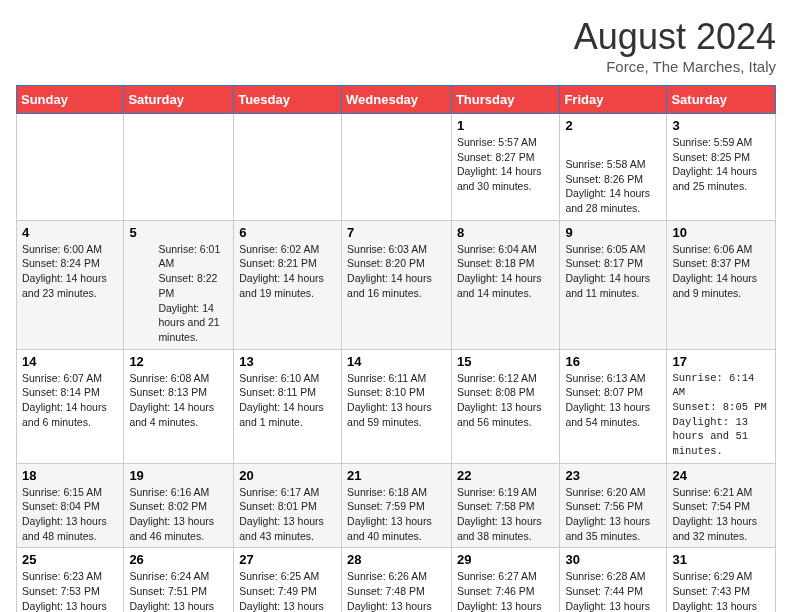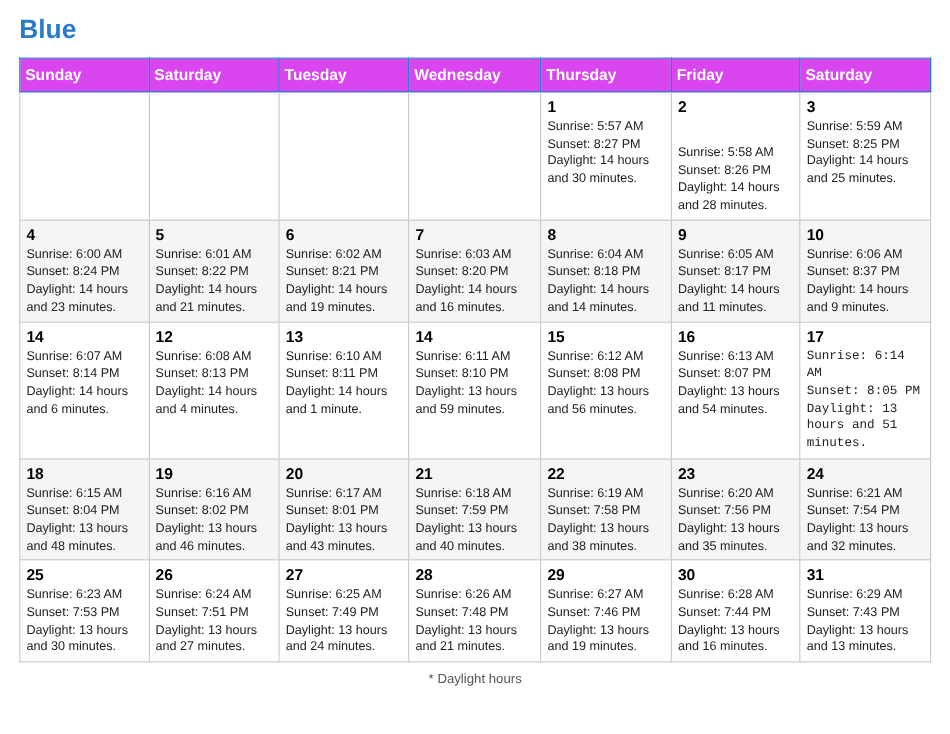--- a/index.html
+++ b/index.html
@@ -45,21 +45,21 @@
     .location {
       font-size: 15px;
       color: #555;
     }
     table {
       width: 100%;
       border-collapse: collapse;
       font-size: 11px;
     }
     thead tr th {
-      background-color: #d946ef;
+      background-color: #ef4444;
       color: #fff;
       padding: 6px 4px;
       text-align: left;
       font-size: 13px;
       font-weight: bold;
       border: 1px solid #2a7bca;
     }
     tbody tr td {
       border: 1px solid #ccc;
       vertical-align: top;
@@ -91,22 +91,25 @@
       color: #555;
       text-align: center;
     }
   </style>
 </head>
 <body>
 
 <div class="header-area">
   <div class="logo-area">
     <div>
-      <div style="font-size:22px;font-weight:bold;color:#2a7bca;margin-top:-4px;">Blue</div>
     </div>
+  </div>
+  <div class="title-area">
+    <div class="month-year">August 2024</div>
+    <div class="location">Force, The Marches, Italy</div>
   </div>
 </div>
 
 <table>
   <thead>
     <tr id="header-row">
         <th>Sunday</th>
         <th>Saturday</th>
         <th>Tuesday</th>
         <th>Wednesday</th>
@@ -142,21 +145,21 @@
       </tr>
       <tr>
         <td>
           <span class="day-num">4</span>
           <div class="day-info" style="white-space: pre-line;">Sunrise: 6:00 AM
 Sunset: 8:24 PM
 Daylight: 14 hours and 23 minutes.</div>
         </td>
         <td>
           <span class="day-num">5</span>
-          <div class="day-info" style="white-space: pre-line;">Sunrise: 6:01 AM
+          <div class="day-info" style="white-space: pre-line; margin-left: 29px;">Sunrise: 6:01 AM
 Sunset: 8:22 PM
 Daylight: 14 hours and 21 minutes.</div>
         </td>
         <td>
           <span class="day-num">6</span>
           <div class="day-info" style="white-space: pre-line;">Sunrise: 6:02 AM
 Sunset: 8:21 PM
 Daylight: 14 hours and 19 minutes.</div>
         </td>
         <td>

